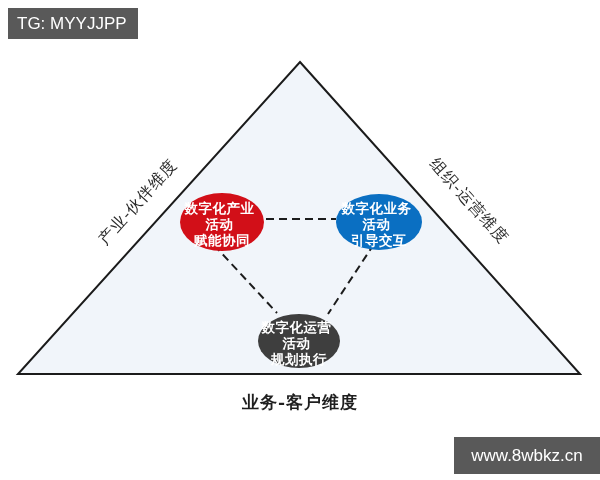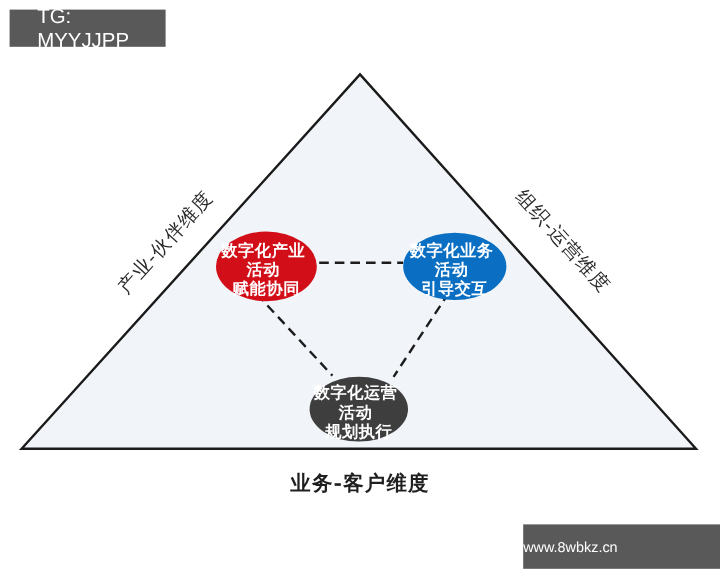--- a/index.html
+++ b/index.html
@@ -39,26 +39,27 @@
     background: #595959;
     color: #ffffff;
     font-family: "Liberation Sans", sans-serif;
     display: flex;
     align-items: center;
   }
   .badge-top {
     left: 8px; top: 8px;
     width: 130px; height: 31px;
     font-size: 17px;
-    padding-left: 23px;
+    padding-left: 9px;
   }
   .badge-bottom {
     right: 0; top: 437px;
-    width: 164px; height: 37px;
-    font-size: 12px;
+    width: 146px; height: 37px;
+    font-size: 17px;
+    justify-content: center;
   }
 </style>
 </head>
 <body>
 
 <div class="stage">
   <svg width="600" height="480" viewBox="0 0 600 480">
 
     <polygon class="triangle" points="300,62 580,374 18,374" fill="#f1f5fa"></polygon>
     <polygon class="triangle" points="300,62 580,374 18,374" fill="none" stroke="#1b1b1b"></polygon>

